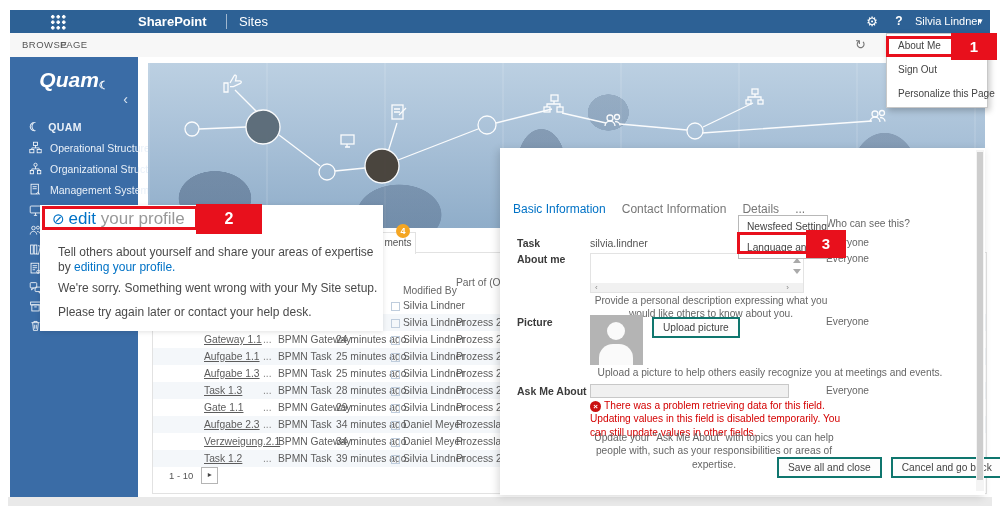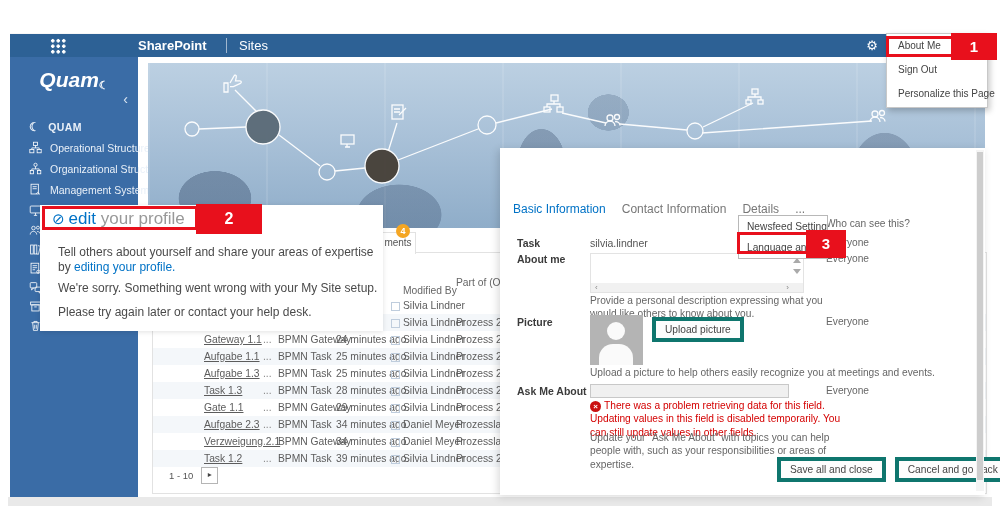--- a/index.html
+++ b/index.html
@@ -1,20 +1,20 @@
 <!DOCTYPE html>
 <html><head>
 <meta charset="utf-8">
 <style>
   html,body{margin:0;padding:0;background:#fff;}
   .page{position:relative;width:1000px;height:509px;background:#fff;overflow:hidden;
         font-family:"Liberation Sans",sans-serif;-webkit-font-smoothing:antialiased;}
 
   
-  .suitebar{position:absolute;left:10px;top:10px;width:896px;height:23px;background:#2d6195;color:#fff;z-index:5;margin-top:24px;}
+  .suitebar{position:absolute;left:10px;top:10px;width:980px;height:23px;background:#2d6195;color:#fff;z-index:5;}
   .waffle{position:absolute;left:40px;top:4px;width:16px;height:16px;
           background:radial-gradient(circle,#fff 1.6px,transparent 1.8px) 0 0/5.5px 5.5px;}
   .sb-brand{position:absolute;left:128px;top:0;line-height:23px;font-size:13px;font-weight:bold;}
   .sb-div{position:absolute;left:216px;top:4px;width:1px;height:15px;background:rgba(255,255,255,.55);}
   .sb-sites{position:absolute;left:229px;top:0;line-height:23px;font-size:13px;}
   .sb-gear{position:absolute;left:850px;top:0;width:24px;line-height:23px;text-align:center;font-size:13px;}
   .sb-help{position:absolute;left:877px;top:0;width:24px;line-height:23px;text-align:center;font-size:12px;font-weight:bold;}
   .sb-user{position:absolute;left:905px;top:0;line-height:23px;font-size:11px;}
   .sb-caret{position:absolute;left:968px;top:0;line-height:23px;font-size:9px;}
 
@@ -79,31 +79,31 @@
 
   
   .ed{position:absolute;left:500px;top:148px;width:485px;height:347px;background:#fff;z-index:4;box-shadow:-2px 2px 8px rgba(0,0,0,.15);}
   .ed-title{position:absolute;left:10px;top:8px;font-size:22px;color:#555;}
   .ed-tabs{position:absolute;left:13px;top:54px;display:flex;gap:16px;font-size:12px;color:#777;}
   .ed-tabs .active{color:#0072c6;}
   .ed-who{position:absolute;left:326px;top:70px;font-size:10.2px;color:#666;}
   .ed-label{position:absolute;left:17px;font-size:10.5px;font-weight:bold;color:#3b3b3b;white-space:nowrap;}
   .ed-val{position:absolute;left:90px;font-size:10.5px;color:#555;}
   .ed-every{position:absolute;left:326px;font-size:10.2px;color:#666;}
-  .ed-help{position:absolute;left:90px;font-size:10.2px;color:#666;line-height:1.3;}
+  .ed-help{position:absolute;left:90px;font-size:10.2px;color:#666;line-height:1.3;text-align:center;}
   .ta{position:absolute;left:90px;top:105px;width:212px;height:38px;border:1px solid #e3e3e3;background:#fff;}
   .ta .up,.ta .dn{position:absolute;right:2px;width:0;height:0;border-left:4px solid transparent;border-right:4px solid transparent;}
   .ta .up{top:4px;border-bottom:5px solid #aaa;}
   .ta .dn{top:15px;border-top:5px solid #aaa;}
   .ta .hbar{position:absolute;left:0;bottom:0;height:9px;width:100%;background:#f1f1f1;color:#888;font-size:8px;line-height:9px;}
   .ta .hbar .l{position:absolute;left:4px;} .ta .hbar .r{position:absolute;right:14px;}
   .avatar{position:absolute;left:90px;top:167px;width:53px;height:50px;background:#b4b4b4;overflow:hidden;}
   .avatar:before{content:"";position:absolute;left:17px;top:7px;width:18px;height:18px;border-radius:50%;background:#fafafa;}
   .avatar:after{content:"";position:absolute;left:9px;top:29px;width:34px;height:26px;border-radius:14px 14px 0 0;background:#fafafa;}
-  .btn{border:4px solid #0f766e;background:#fdfdfd;color:#444;font-size:10.2px;font-family:inherit;padding:3px 9px;white-space:nowrap;}
+  .btn{border:2px solid #0f766e;background:#fdfdfd;color:#444;font-size:10.2px;font-family:inherit;padding:3px 9px;white-space:nowrap;}
   .upload-btn{position:absolute;left:152px;top:169px;}
   .ask-input{position:absolute;left:90px;top:236px;width:197px;height:12px;background:#f0f0f0;border:1px solid #c8c8c8;}
   .ed-error{position:absolute;left:90px;top:251px;width:252px;font-size:10.2px;color:#d40000;line-height:1.3;}
   .err-ic{display:inline-block;width:11px;height:11px;border-radius:50%;background:#ca1111;color:#fff;font-size:8px;font-weight:bold;
           text-align:center;line-height:11px;margin-right:3px;}
   .ed-buttons{position:absolute;left:277px;top:309px;display:flex;gap:9px;}
   .ed-scroll{position:absolute;right:1px;top:2px;width:8px;height:341px;background:#f4f4f4;}
   .ed-thumb{position:absolute;left:1px;top:2px;width:6px;height:328px;background:#cdcdcd;}
   .ed-menu{position:absolute;left:238px;top:67px;width:88px;background:#fff;border:1px solid #b8b8b8;z-index:2;}
   .ed-menu div{height:21px;line-height:21px;padding-left:8px;font-size:10.2px;color:#444;white-space:nowrap;overflow:hidden;}

